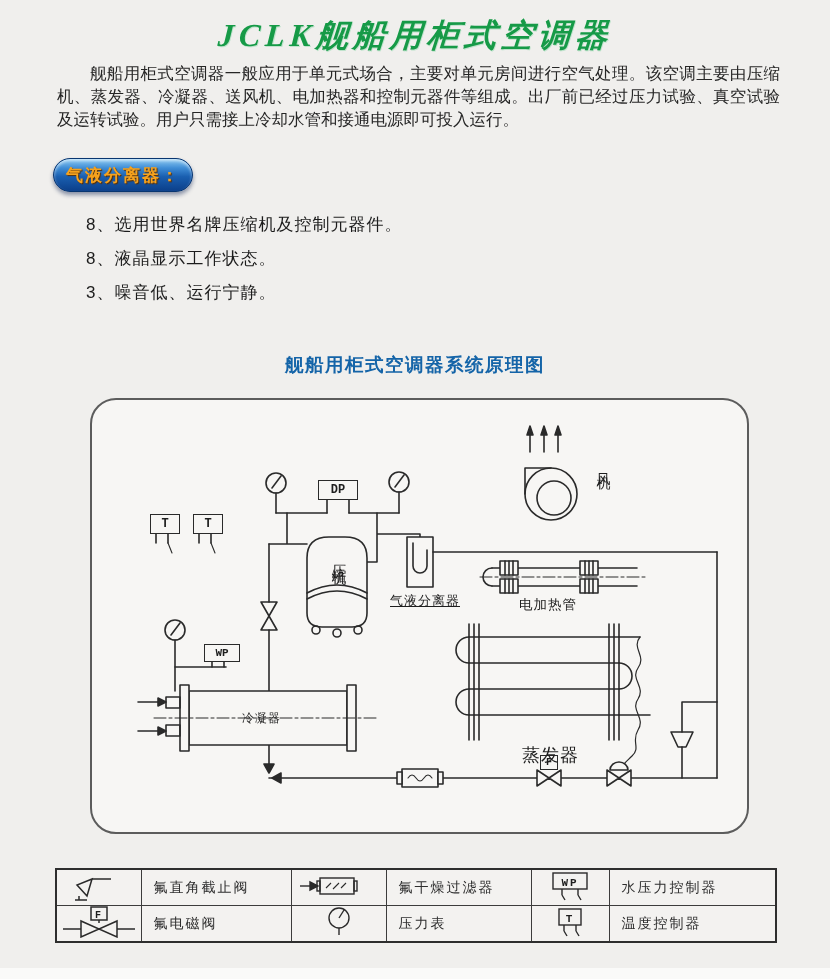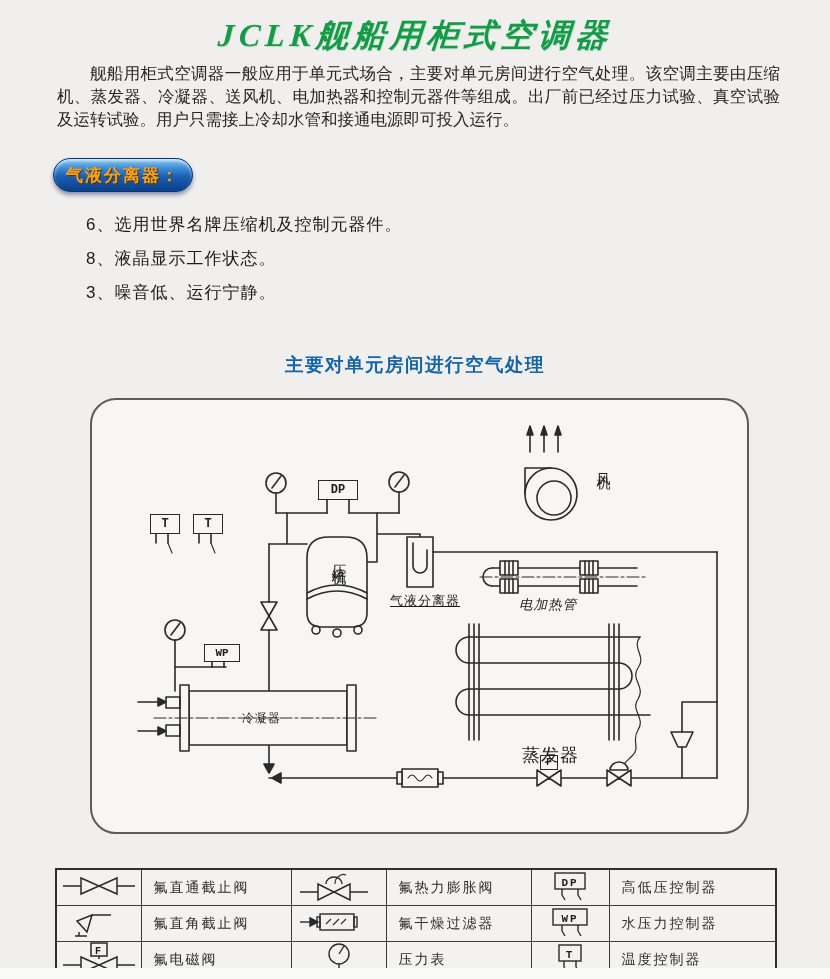--- a/index.html
+++ b/index.html
@@ -84,26 +84,26 @@
 
 <div class="abs" id="page-title">JCLK舰船用柜式空调器</div>
 
 <div class="abs" id="intro">舰船用柜式空调器一般应用于单元式场合，主要对单元房间进行空气处理。该空调主要由压缩机、蒸发器、冷凝器、送风机、电加热器和控制元器件等组成。出厂前已经过压力试验、真空试验及运转试验。用户只需接上冷却水管和接通电源即可投入运行。</div>
 
 <div class="abs" id="features-pill">
   <span>气液分离器：</span>
 </div>
 
 <div class="abs" id="features">
-  <div class="feature-item">6、选用世界名牌压缩机及控制元器件。</div>
+  <div class="feature-item">8、选用世界名牌压缩机及控制元器件。</div>
   <div class="feature-item">8、液晶显示工作状态。</div>
   <div class="feature-item">3、噪音低、运行宁静。</div>
 </div>
 
-<div class="abs" id="diagram-title">主要对单元房间进行空气处理</div>
+<div class="abs" id="diagram-title">舰船用柜式空调器系统原理图</div>
 
 <div class="abs" id="diagram-panel">
   <svg id="diagram-svg" width="655" height="432" viewBox="0 0 655 432">
     <g stroke="#2a2a2a" stroke-width="1.6" fill="none" stroke-linecap="round" stroke-linejoin="round">
 
       <g>
         <circle cx="184" cy="83" r="10"></circle>
           <path d="M180,88 L189,76"></path>
           <path d="M184,93 V113"></path>
         <circle cx="307" cy="82" r="10"></circle>
@@ -233,62 +233,36 @@
     </div>
   <div class="dbox" style="left:112px;top:244px;width:36px;height:18px;font-size:11px;">
       <span>WP</span>
     </div>
   <div class="dbox" style="left:448px;top:355px;width:18px;height:15px;font-size:10px;">
       <span>F</span>
     </div>
 
   <div class="dlabel vlabel" style="left:237px;top:153px;font-size:14.5px;">压缩机</div>
   <div class="dlabel" style="left:298px;top:192px;font-size:13px;text-decoration:underline;">气液分离器</div>
-  <div class="dlabel" style="left:427px;top:196px;font-style:italic;">电加热管</div>
+  <div class="dlabel" style="left:427px;top:196px;">电加热管</div>
   <div class="dlabel" style="left:430px;top:343px;font-size:18px;">蒸发器</div>
   <div class="dlabel" style="left:150px;top:310px;font-size:12px;">冷凝器</div>
   <div class="dlabel vlabel" style="left:503px;top:62px;font-size:14px;">风机</div>
 </div>
 
 <table class="abs" id="legend">
   <colgroup>
     <col style="width:85px">
       <col style="width:150px">
       <col style="width:95px">
     <col style="width:145px">
       <col style="width:78px">
       <col style="width:167px">
   </colgroup>
   <tbody>
-      <tr>
-    <td class="sym">
-      <svg width="80" height="30" viewBox="0 0 80 30" stroke="#2a2a2a" stroke-width="1.5" fill="none">
-        <path d="M4,15 H22 M58,15 H76"></path>
-            <path d="M22,7 V23 L40,15 Z M58,7 V23 L40,15 Z"></path>
-      </svg>
-    </td>
-    <td class="lab">氟直通截止阀</td>
-    <td class="sym">
-      <svg width="90" height="30" viewBox="0 0 90 30" stroke="#2a2a2a" stroke-width="1.5" fill="none">
-        <path d="M6,21 H24 M56,21 H74"></path>
-            <path d="M24,13 V29 L40,21 Z M56,13 V29 L40,21 Z"></path>
-        <path d="M32,13 a8,7 0 0 1 16,0"></path>
-            <path d="M44,6 q4,-4 8,-2 M41,13 q0,-5 3,-7" stroke-width="1.1"></path>
-      </svg>
-    </td>
-    <td class="lab">氟热力膨胀阀</td>
-    <td class="sym">
-      <svg width="70" height="32" viewBox="0 0 70 32" stroke="#2a2a2a" stroke-width="1.4" fill="none">
-        <rect x="20" y="3" width="30" height="16"></rect>
-        <text x="35" y="15.5" text-anchor="middle" stroke="none" fill="#1e1e1e" style="font:bold 11px 'Liberation Mono',monospace">DP</text>
-        <path d="M27,19 V25 M43,19 V25 M27,25 l3,5 M43,25 l3,5"></path>
-      </svg>
-    </td>
-    <td class="lab">高低压控制器</td>
-  </tr>
   <tr>
     <td class="sym">
       <svg width="80" height="30" viewBox="0 0 80 30" stroke="#2a2a2a" stroke-width="1.5" fill="none">
         <path d="M52,8 H33"></path>
             <path d="M33,8 L18,14 L28,25 Z"></path>
             <path d="M20,25 V29 M16,29 H28"></path>
       </svg>
     </td>
     <td class="lab">氟直角截止阀</td>
     <td class="sym">

